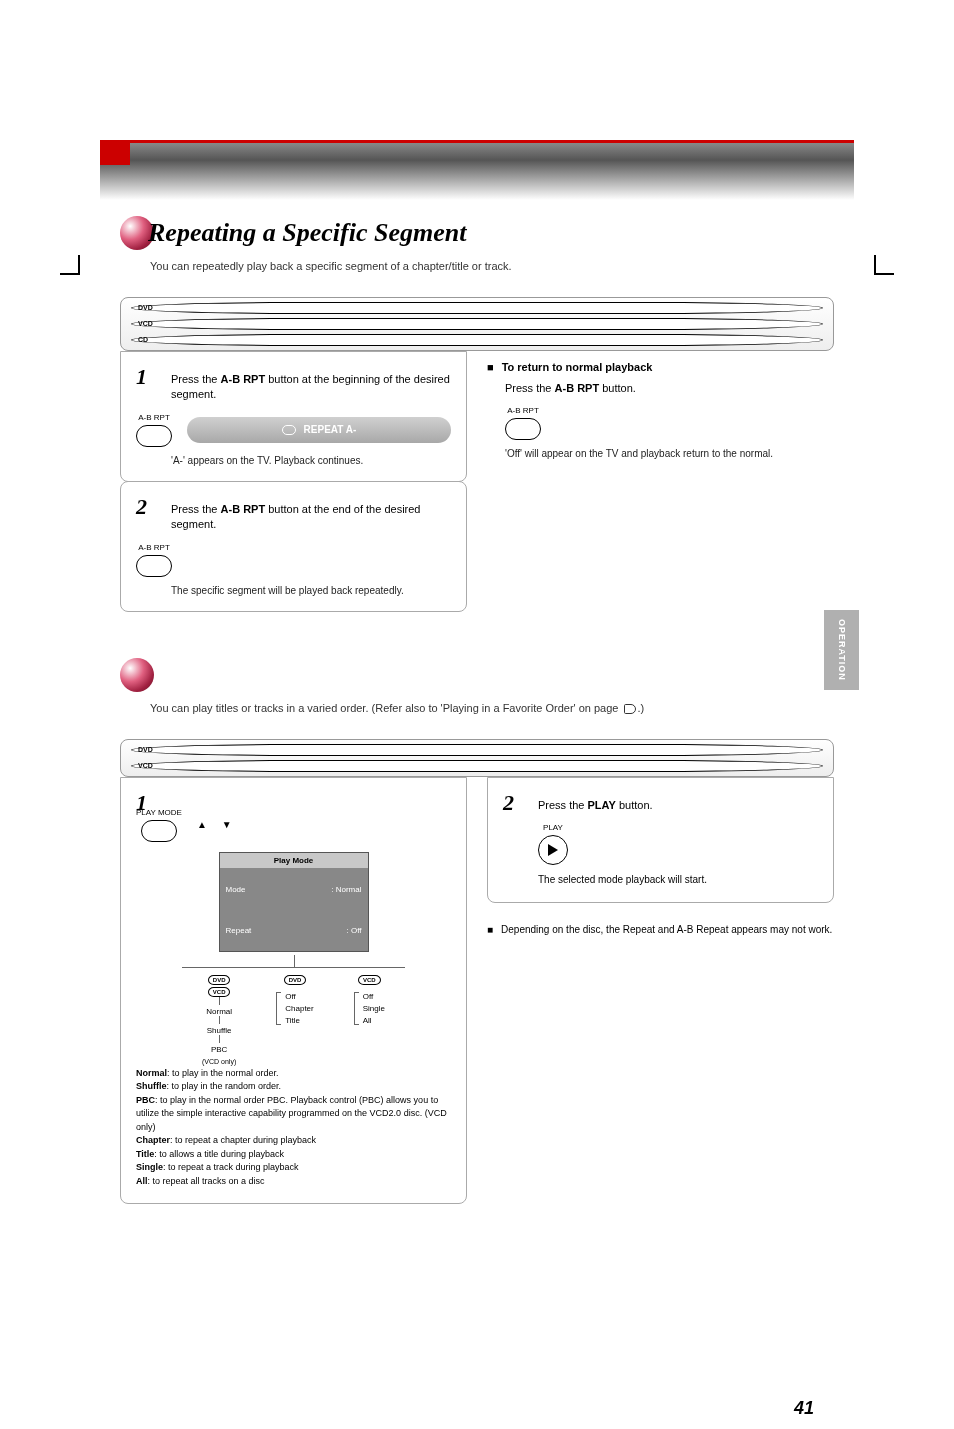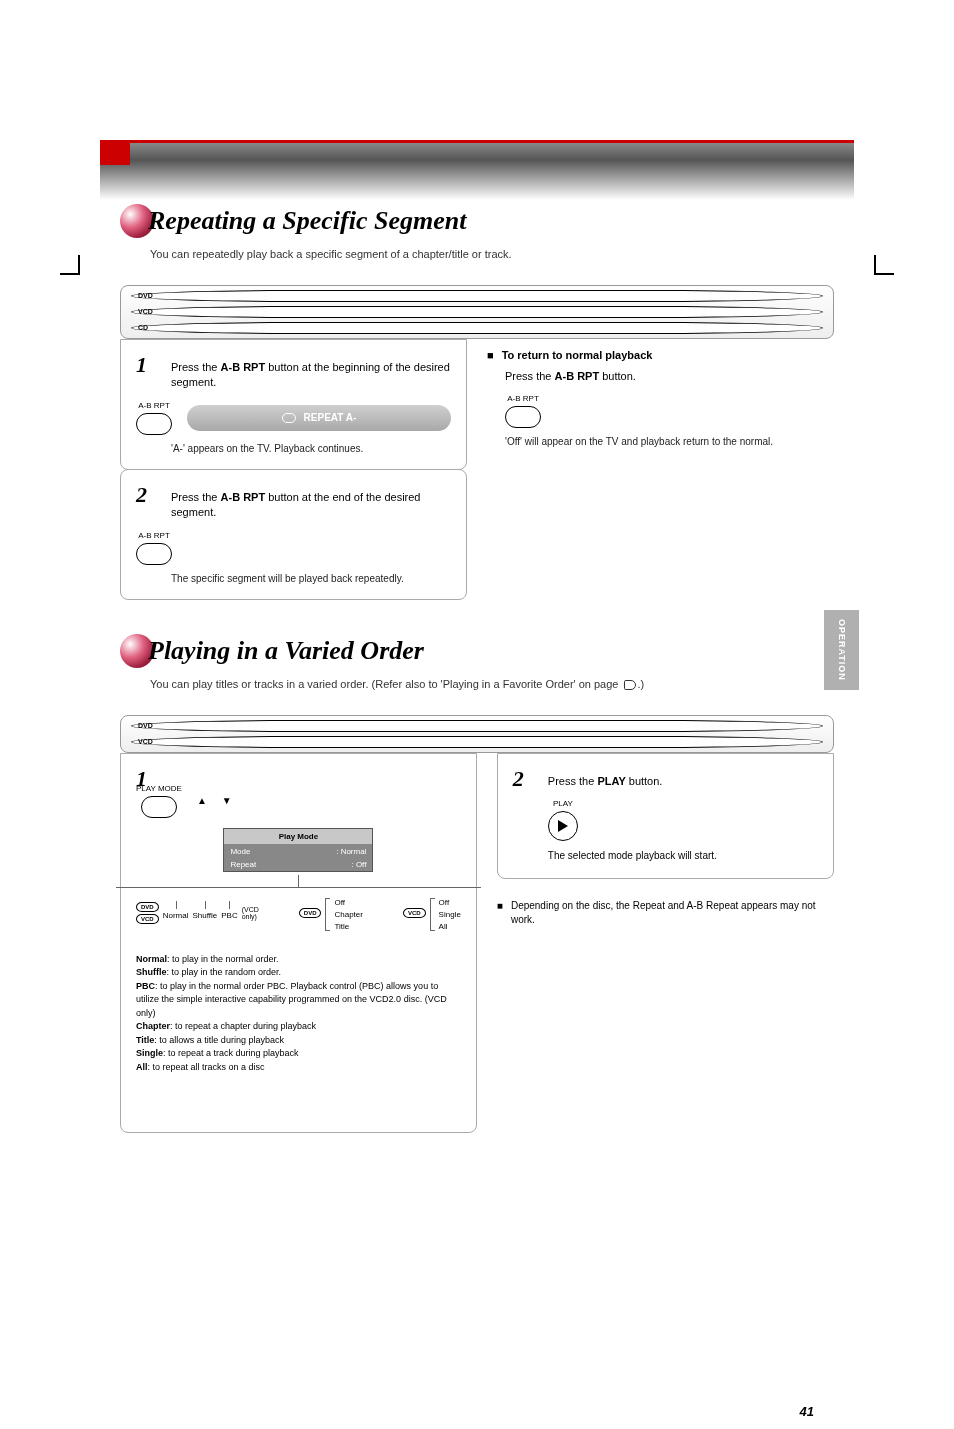--- a/index.html
+++ b/index.html
@@ -54,21 +54,21 @@
     top: -3px;
     left: 0;
     width: 30px;
     height: 25px;
     background: #c00;
   }
 
   .section-title-row {
     display: flex;
     align-items: center;
-    margin: 4px 0 10px 120px;
+    margin: 16px 0 10px 120px;
   }
   .sphere {
     width: 34px;
     height: 34px;
     border-radius: 50%;
     background: radial-gradient(circle at 30% 30%, #fff, #e06080 40%, #a02040 70%, #601020);
     margin-right: -6px;
     z-index: 1;
     flex-shrink: 0;
   }
@@ -240,21 +240,21 @@
   }
   .menu-title {
     background: #c8c8c8;
     text-align: center;
     font-weight: bold;
     padding: 3px;
     border-bottom: 1px solid #888;
   }
   .menu-row {
     display: flex;
-    padding: 2px 6px;
+    padding: 16px 6px;
     gap: 10px;
   }
   .menu-row .mlabel { flex: 1; color: #fff; }
   .menu-row .mval { color: #fff; }
   .menu-row.hl { background: #888; }
 
   .tree {
     margin-top: 8px;
     display: flex;
     justify-content: center;
@@ -267,21 +267,21 @@
     content: '';
     position: absolute;
     top: -5px;
     left: 50%;
     width: 1px;
     height: 12px;
     background: #666;
   }
   .tree-col {
     display: flex;
-    flex-direction: row;
+    flex-direction: column;
     align-items: center;
     gap: 4px;
     position: relative;
   }
   .tree-col::before {
     content: '';
     position: absolute;
     top: -8px;
     left: -20px;
     right: -20px;
@@ -435,21 +435,20 @@
         </div>
         <div class="step-secondary" style="margin-left:0;">'Off' will appear on the TV and playback return to the normal.</div>
       </div>
     </div>
   </div>
 
   <div class="spacer"></div>
 
   <div class="section-title-row">
     <div class="sphere"></div>
-    <div class="section-title">Playing in a Varied Order</div>
   </div>
   <div class="section-subtitle">
     <span>You can play titles or tracks in a varied order. (Refer also to 'Playing in a Favorite Order' on page</span> <span class="tag-icon"></span><span>.)</span>
   </div>
 
   <div class="badge-bar">
     <span class="disc-badge">DVD</span>
     <span class="disc-badge">VCD</span>
   </div>
 
@@ -500,21 +499,21 @@
           <div class="tree-col">
             <span class="disc-badge small">VCD</span>
             <div class="bracket-col">
               <div>Off</div>
               <div>Single</div>
               <div>All</div>
             </div>
           </div>
         </div>
 
-        <div style="font-size:9px; margin-top:22px; line-height:1.5;">
+        <div style="font-size:9px; margin-top:2px; line-height:1.5;">
           <div><b>Normal</b><span>: to play in the normal order.</span></div>
           <div><b>Shuffle</b><span>: to play in the random order.</span></div>
           <div><b>PBC</b><span>: to play in the normal order PBC. Playback control (PBC) allows you to utilize the simple interactive capability programmed on the VCD2.0 disc. (VCD only)</span></div>
           <div><b>Chapter</b><span>: to repeat a chapter during playback</span></div>
           <div><b>Title</b><span>: to allows a title during playback</span></div>
           <div><b>Single</b><span>: to repeat a track during playback</span></div>
           <div><b>All</b><span>: to repeat all tracks on a disc</span></div>
         </div>
       </div>
     </div>
@@ -540,14 +539,14 @@
 
       <div style="margin-top:20px;">
         <div class="bullet" style="display:flex;gap:8px;font-size:10px;line-height:1.4;">
           <span class="sq">■</span>
           <span>Depending on the disc, the Repeat and A-B Repeat appears may not work.</span>
         </div>
       </div>
     </div>
   </div>
 
-  <div style="position:absolute; bottom:150px; right:140px; font-size:13px; font-weight:bold; font-style:italic;">41</div>
+  <div style="position:absolute; bottom:150px; right:140px; font-size:18px; font-weight:bold; font-style:italic;">41</div>
 </div>
 
 </body></html>

